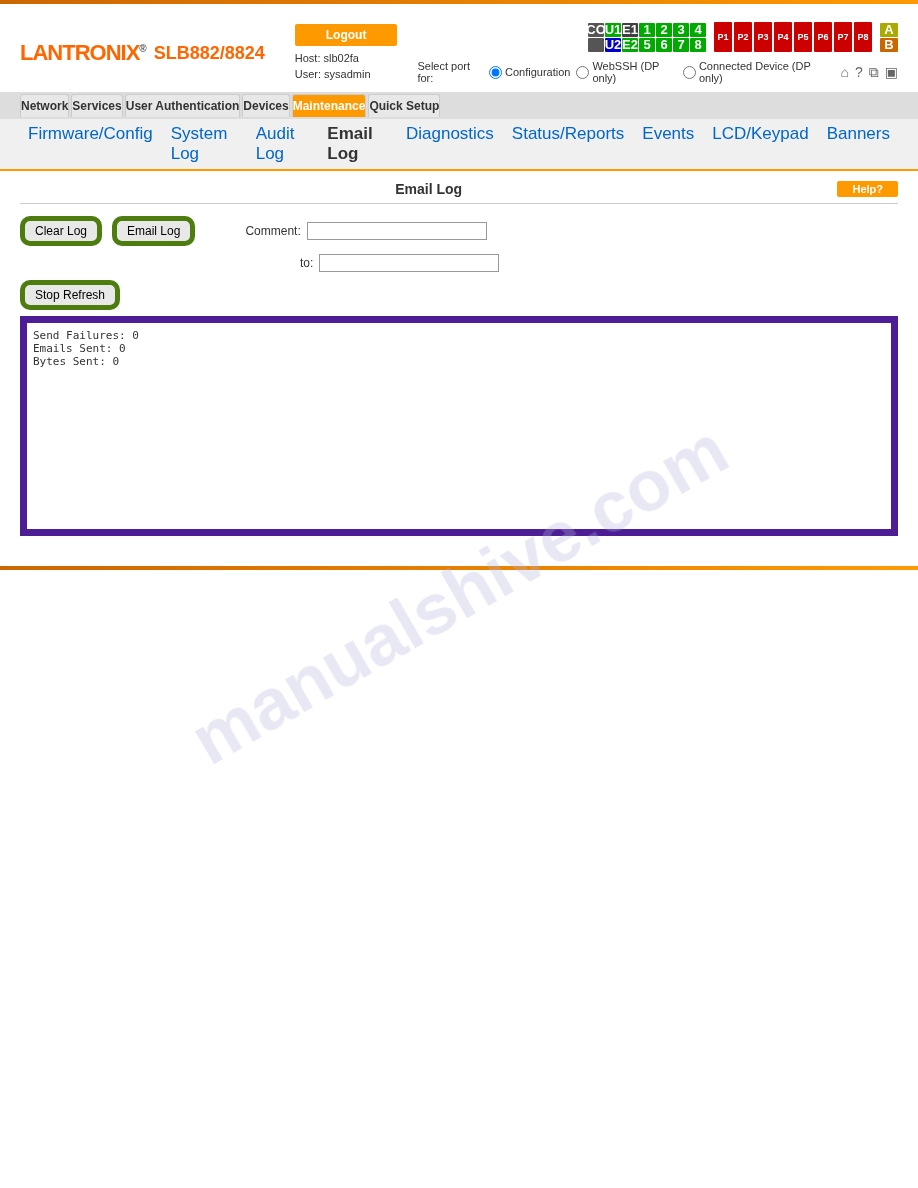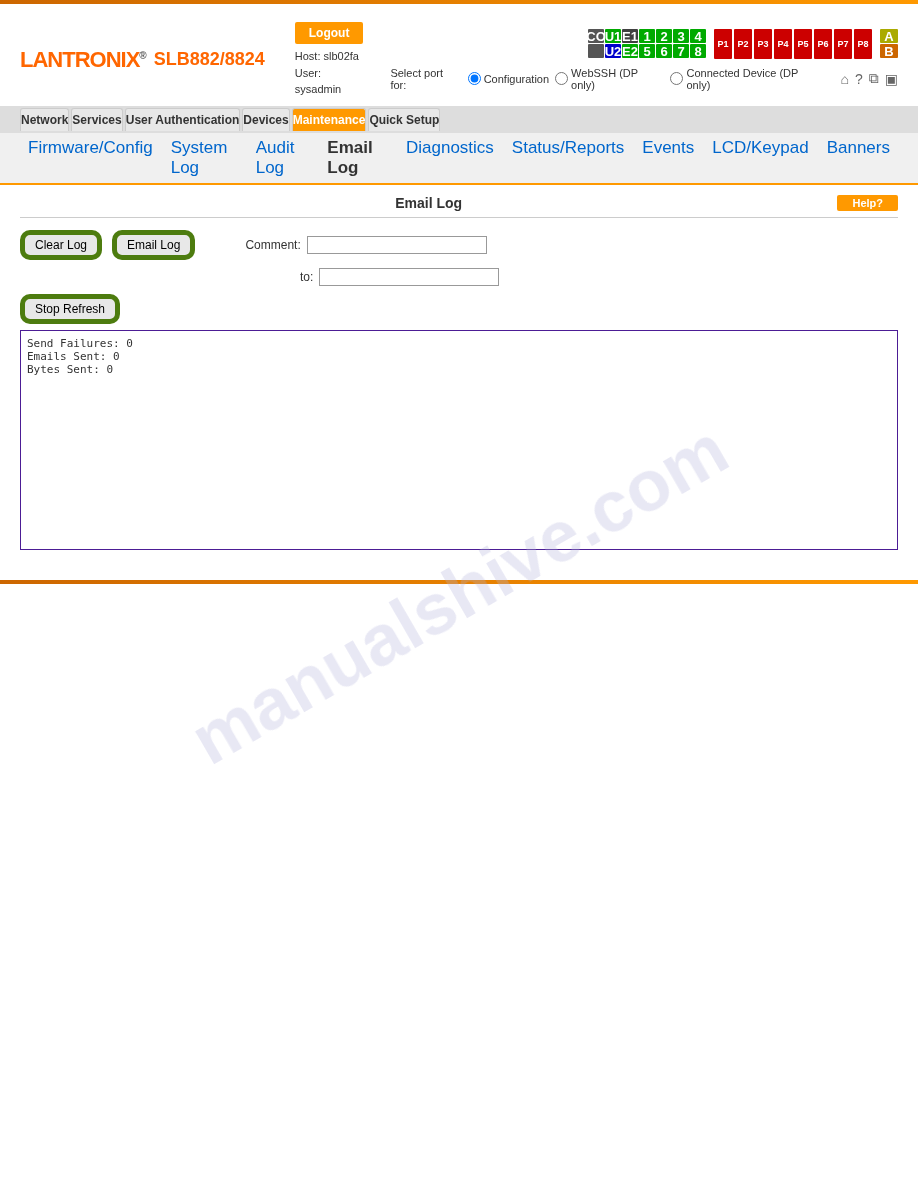--- a/index.html
+++ b/index.html
@@ -8,21 +8,21 @@
     .top-border { height: 4px; background: linear-gradient(to right, #cc6600, #ff9900); margin-bottom: 10px; }
     .bottom-border { height: 4px; background: linear-gradient(to right, #cc6600, #ff9900); margin-top: 20px; }
 
     .header { display: flex; align-items: center; padding: 8px 20px; gap: 20px; }
     .logo-area { display: flex; align-items: center; gap: 8px; }
     .logo-lantronix { font-size: 22px; font-weight: bold; color: #555; letter-spacing: -1px; }
     .logo-lantronix span { color: #ff6600; }
     .logo-model { color: #ff6600; font-size: 18px; font-weight: bold; }
 
     .logout-area { display: flex; flex-direction: column; align-items: flex-start; gap: 4px; margin-left: 10px; }
-    .logout-btn { background: #ff9900; border: none; color: white; font-weight: bold; font-size: 12px; padding: 4px 14px; cursor: pointer; border-radius: 2px; }
+    .logout-btn { background: #ff9900; border: none; color: white; font-weight: bold; font-size: 12px; padding: 4px 31px; cursor: pointer; border-radius: 2px; }
     .host-info { font-size: 11px; color: #333; line-height: 1.5; }
 
     .port-panel { display: flex; align-items: center; gap: 2px; margin-left: auto; }
     .port-block { display: flex; flex-direction: column; gap: 1px; }
     .port-row { display: flex; gap: 1px; }
     .port-cell { width: 16px; height: 14px; display: flex; align-items: center; justify-content: center; font-size: 13px; font-weight: bold; color: white; border-radius: 1px; }
     .port-co { background: #555; }
     .port-u1 { background: #00aa00; }
     .port-u2 { background: #0000cc; }
     .port-e1 { background: #404040; }
@@ -49,21 +49,21 @@
 
     .content { padding: 10px 20px; }
 
     .page-title-row { display: flex; justify-content: space-between; align-items: center; margin-bottom: 12px; border-bottom: 1px solid #ccc; padding-bottom: 6px; }
     .page-title { font-size: 14px; font-weight: bold; color: #333; text-align: center; flex: 1; }
     .help-btn { background: #ff9900; color: white; border: none; font-size: 11px; font-weight: bold; padding: 2px 15px; cursor: pointer; border-radius: 2px; }
     .ctrl-btn { background: #e8e8e8; border: 5px solid #4d7c0f; font-size: 12px; padding: 3px 10px; cursor: pointer; border-radius: 10px; }
     .comment-input { border: 1px solid #999; font-size: 11px; padding: 2px 4px; width: 180px; }
     .to-input { border: 1px solid #999; font-size: 11px; padding: 2px 4px; width: 180px; }
 
-    .log-area { border: 1px solid #4c1d95; background: #fff; padding: 6px; font-family: monospace; font-size: 11px; min-height: 220px; color: #333; }
+    .log-area { border: 7px solid #4c1d95; background: #fff; padding: 6px; font-family: monospace; font-size: 11px; min-height: 220px; color: #333; }
 
     .watermark {
       position: fixed;
       top: 50%;
       left: 50%;
       transform: translate(-50%, -50%) rotate(-30deg);
       font-size: 72px;
       color: rgba(180, 180, 220, 0.3);
       font-weight: bold;
       pointer-events: none;

